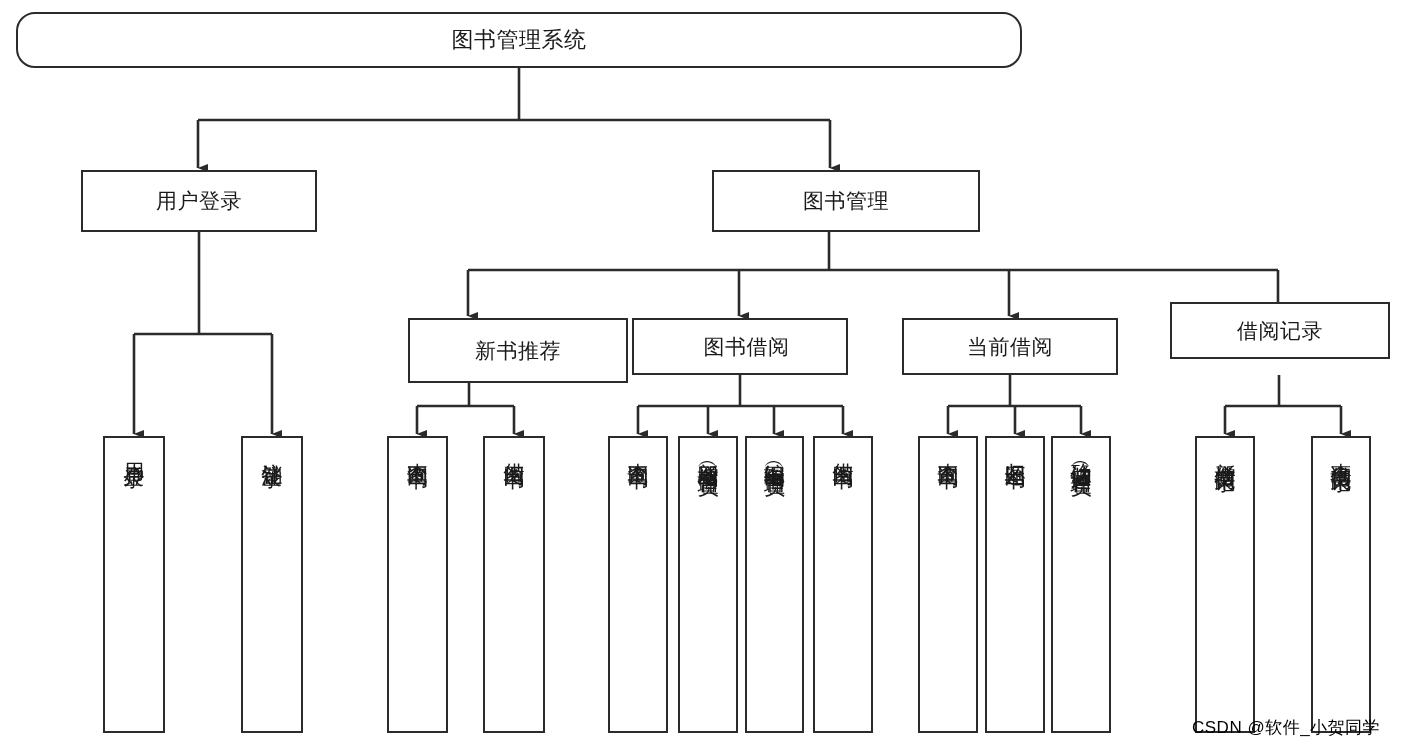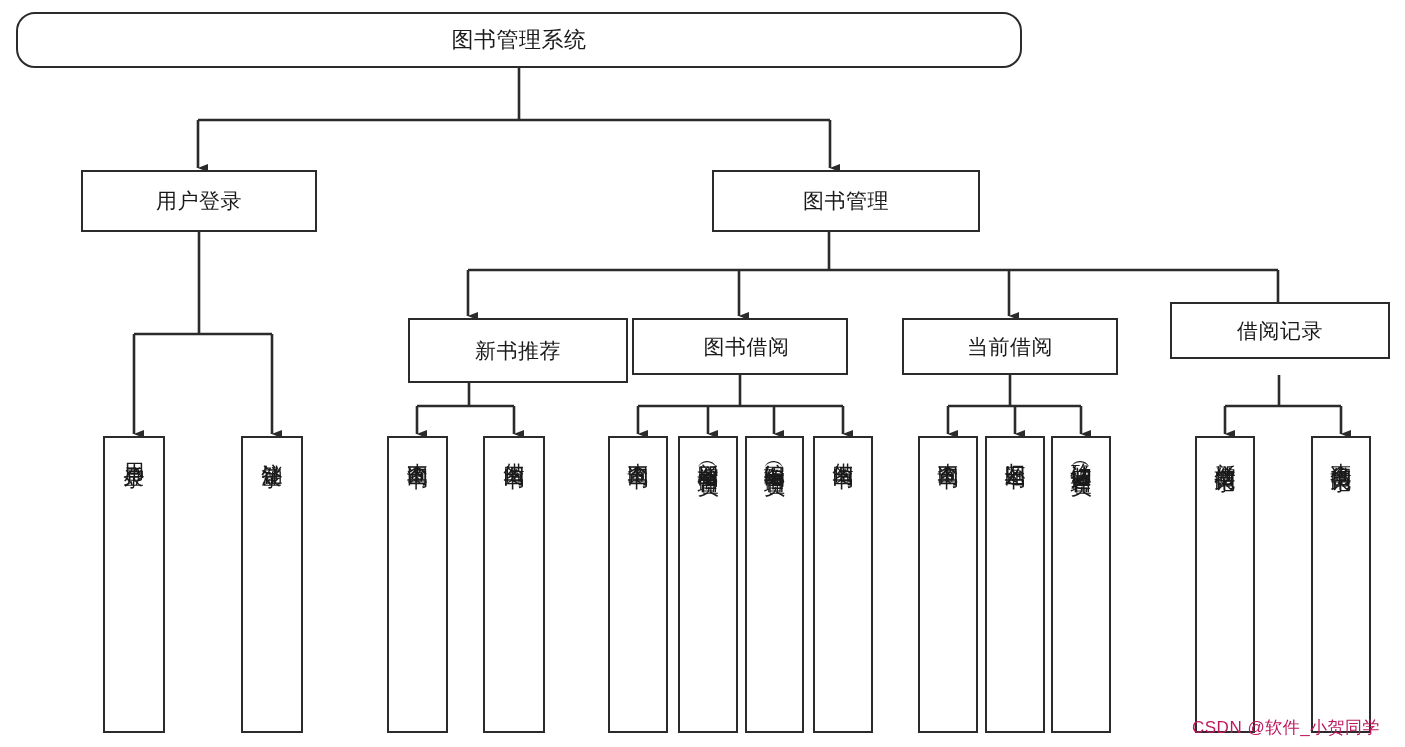--- a/index.html
+++ b/index.html
@@ -60,21 +60,21 @@
     writing-mode: vertical-rl;
     text-orientation: upright;
     font-size: 21px;
     line-height: 1.05;
     letter-spacing: 2px;
     white-space: nowrap;
   }
   .watermark {
     position: absolute;
     font-size: 17px;
-    color: #be185d;
+    color: #000000;
     white-space: nowrap;
     letter-spacing: 0.5px;
   }
 </style>
 </head>
 <body>
 
 <div id="diagram-root">
 
   <svg id="edge-layer" viewBox="0 0 1405 747" xmlns="http://www.w3.org/2000/svg">

